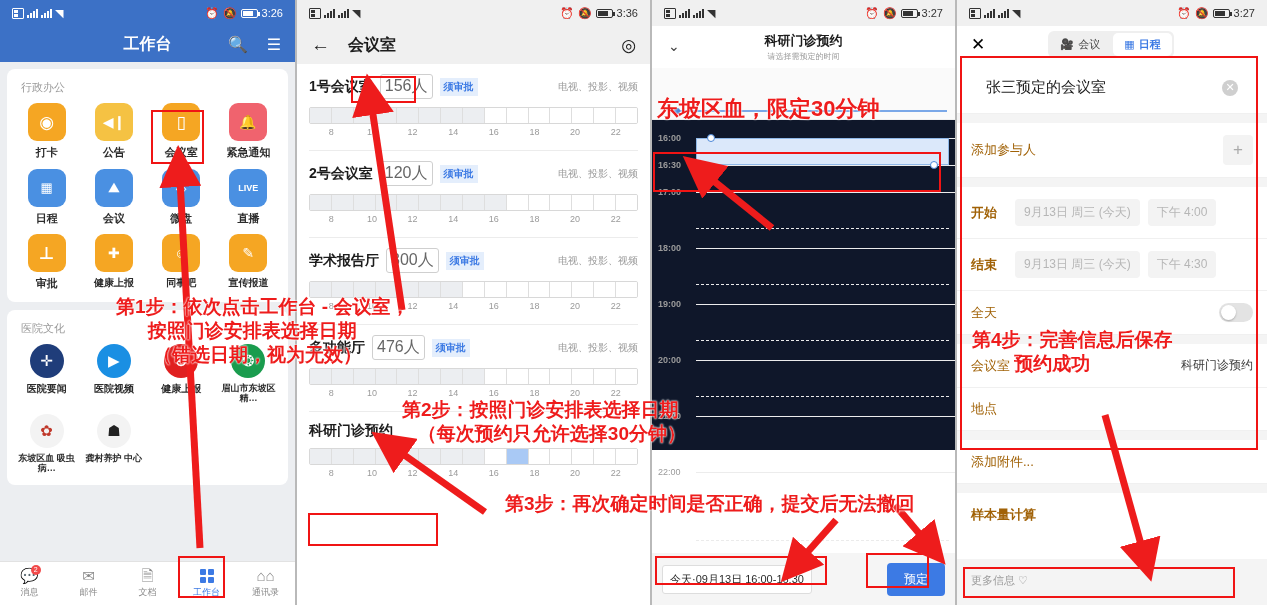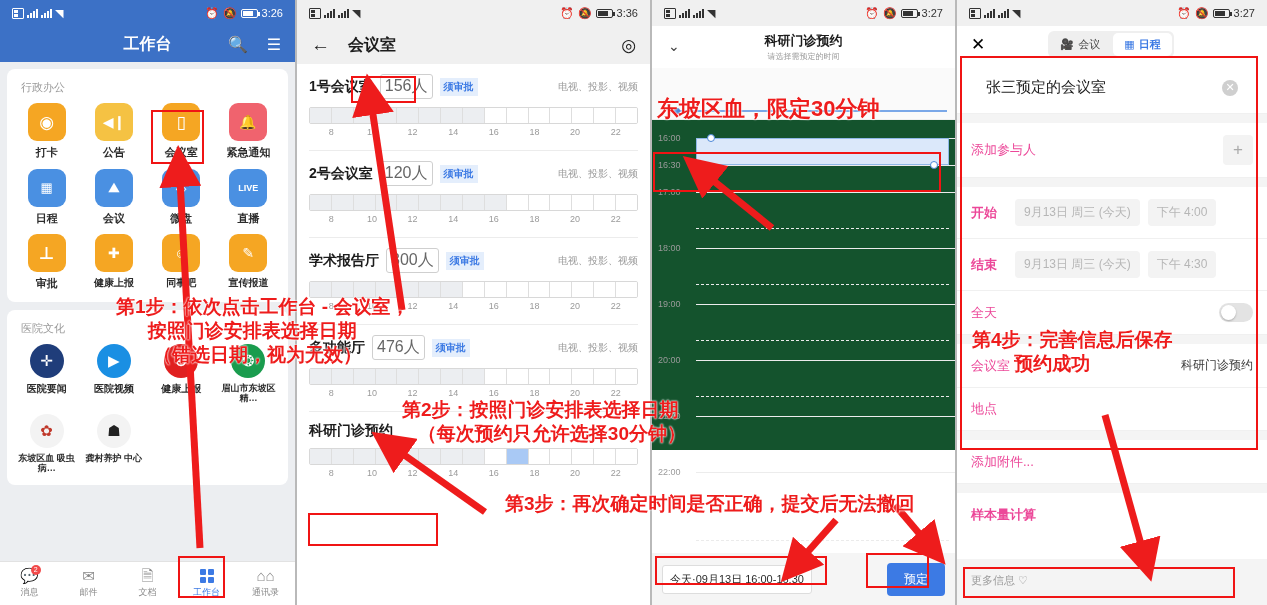--- a/index.html
+++ b/index.html
@@ -90,39 +90,39 @@
 
   
   .nav3 { background:#fff; height:42px; display:flex; align-items:center; justify-content:center;
           position:relative; flex-direction:column; border-radius:12px 12px 0 0;}
   .nav3 .t { font-size:13px; font-weight:bold; color:#1c1c1c; }
   .nav3 .s { font-size:8px; color:#9a9a9a; margin-top:1px;}
   .nav3 .chev { position:absolute; left:16px; top:12px; font-size:14px; color:#444;}
   .daystrip { height:52px; background:#fafafa; border-bottom:1px solid #eee; position:relative;}
   .dayline { position:absolute; left:22px; right:8px; bottom:7px; height:2px; background:#7aa8e8;}
   .dayline:before{content:"";position:absolute;left:0;top:-2px;width:6px;height:6px;border-radius:50%;background:#4a86d8;}
-  .timeline { position:relative; height:330px; background:#14532d; }
+  .timeline { position:relative; height:330px; background:#0f172a;font-weight:bold; }
   .hrow { position:absolute; left:0; right:0; height:1px; background:#ececec; }
   .hlab { position:absolute; left:6px; font-size:9px; color:#9a9a9a; transform:translateY(-5px); }
   .hdash { position:absolute; left:44px; right:6px; border-top:1px dashed #ebebeb; }
   .selblock { position:absolute; left:44px; right:6px; background:#dbe8fa; border:1px solid #8fb8e8; }
   .handle { position:absolute; width:8px; height:8px; border-radius:50%; background:#fff; border:1.5px solid #4a86d8;}
   .footer3 { position:absolute; bottom:0; left:0; right:0; height:52px; background:#f5f5f5;
              display:flex; align-items:center; padding:0 10px; gap:24px; }
   .selsum { font-size:11px; color:#2b2b2b; background:#fff; border:1px solid #ddd; padding:6px 7px; border-radius:3px;}
   .bookbtn { margin-left:auto; background:#3c7ae4; color:#fff; font-size:12px; padding:8px 17px; border-radius:4px;}
 
   
   .nav4 { background:#fff; height:36px; display:flex; align-items:center; padding:0 14px; position:relative;}
   .seg { margin:0 auto; display:flex; background:#efefef; border-radius:6px; padding:2px; gap:2px;}
   .segi { font-size:11px; padding:4px 11px; border-radius:5px; color:#444; display:flex; align-items:center; gap:4px;}
   .segi.on { background:#fff; color:#3c7ae4; font-weight:bold;}
   .form { background:#fff; }
   .frow { display:flex; align-items:center; padding:12px 14px; border-bottom:1px solid #f0f0f0; min-height:44px;}
-  .flabel { font-size:13px; color:#ec4899; }
+  .flabel { font-size:13px; color:#a16207; }
   .flabel.b { font-weight:bold; }
   .fgap { height:9px; background:#f4f4f4; }
   .pill { background:#f3f3f3; color:#b6b6b6; font-size:12px; padding:5px 9px; border-radius:4px; }
   .plus { margin-left:auto; width:30px; height:30px; background:#f3f3f3; border-radius:4px;
           display:flex;align-items:center;justify-content:center;color:#aaa;font-size:17px;}
   .xclose { margin-left:auto; width:16px;height:16px;border-radius:50%;background:#cfcfcf;color:#fff;
             font-size:11px;display:flex;align-items:center;justify-content:center;}
   .rval { margin-left:auto; font-size:12px; color:#3b3b3b; }
   .toggle { margin-left:auto; width:34px; height:19px; background:#e3e3e3; border-radius:10px; position:relative;}
   .toggle:after{content:"";position:absolute;left:2px;top:2px;width:15px;height:15px;border-radius:50%;background:#fff;box-shadow:0 1px 2px rgba(0,0,0,.25)}

